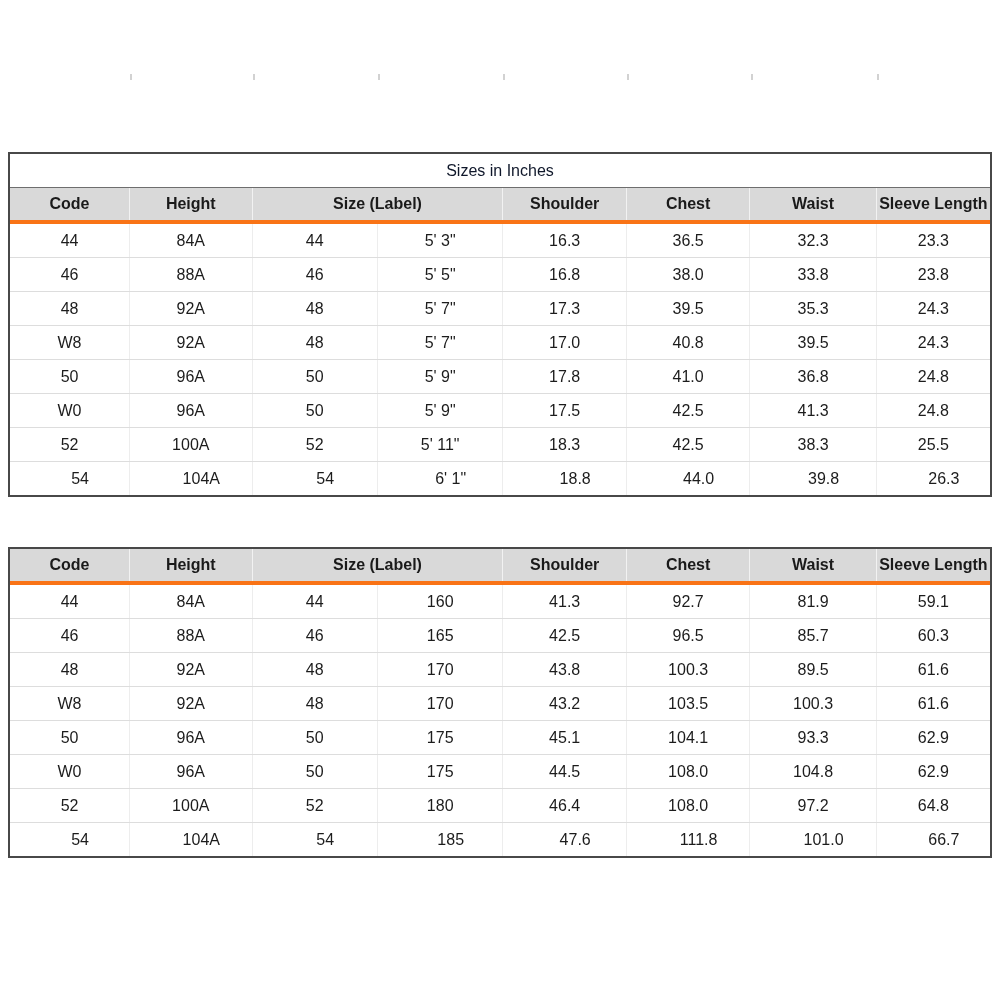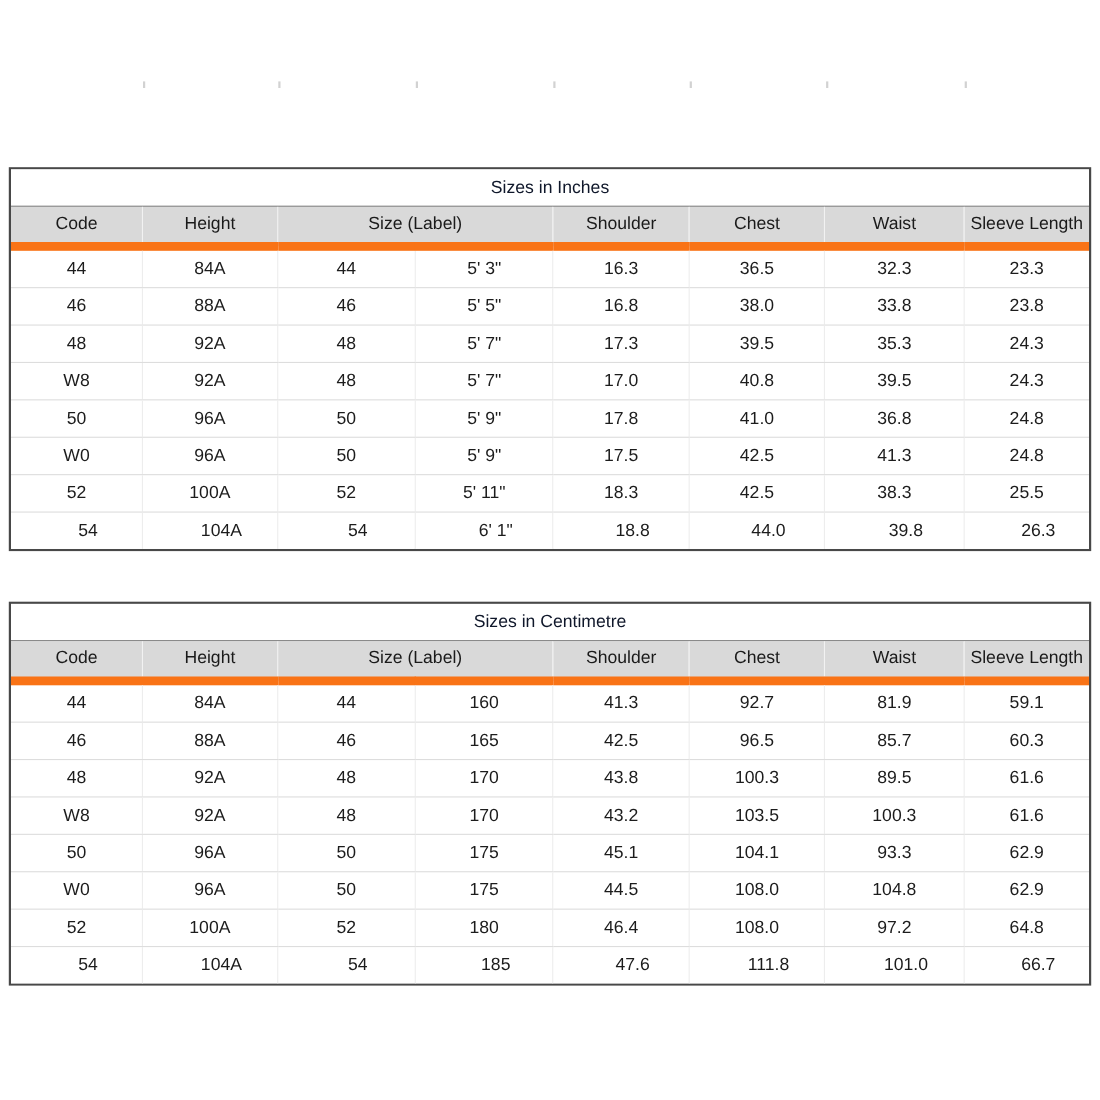--- a/index.html
+++ b/index.html
@@ -65,25 +65,25 @@
   col.c1 { width: 12.5%; }
   col.c2 { width: 12.8%; }
   col.c3 { width: 12.8%; }
   col.c4 { width: 12.6%; }
   col.c5 { width: 12.6%; }
   col.c6 { width: 12.9%; }
   col.c7 { width: 11.6%; }
   thead th {
     background: #d9d9d9;
     height: 32px;
-    font-weight: normal;
+    font-weight: bold;
     font-size: 16px;
     color: #1a1a1a;
     text-align: center;
-    border-bottom: 8px solid #f97316;
+    border-bottom: 4px solid #f97316;
     border-left: 1px solid #f2f2f2;
     padding: 0;
   }
   thead th:first-child { border-left: none; }
   tbody td {
     height: 33px;
     text-align: center;
     font-size: 16px;
     color: #1c1c1c;
     border-bottom: 1px solid #dddddd;
@@ -213,21 +213,20 @@
             <td>18.8</td>
             <td>44.0</td>
             <td>39.8</td>
             <td>26.3</td>
           </tr>
         </tbody>
     </table>
   </section>
 
   <section class="size-table-wrap t1">
-    <div class="tbl-title">Sizes in Centimetre</div>
     <table>
       <colgroup>
         <col class="c0">
           <col class="c1">
           <col class="c2">
           <col class="c3">
         <col class="c4">
           <col class="c5">
           <col class="c6">
           <col class="c7">

